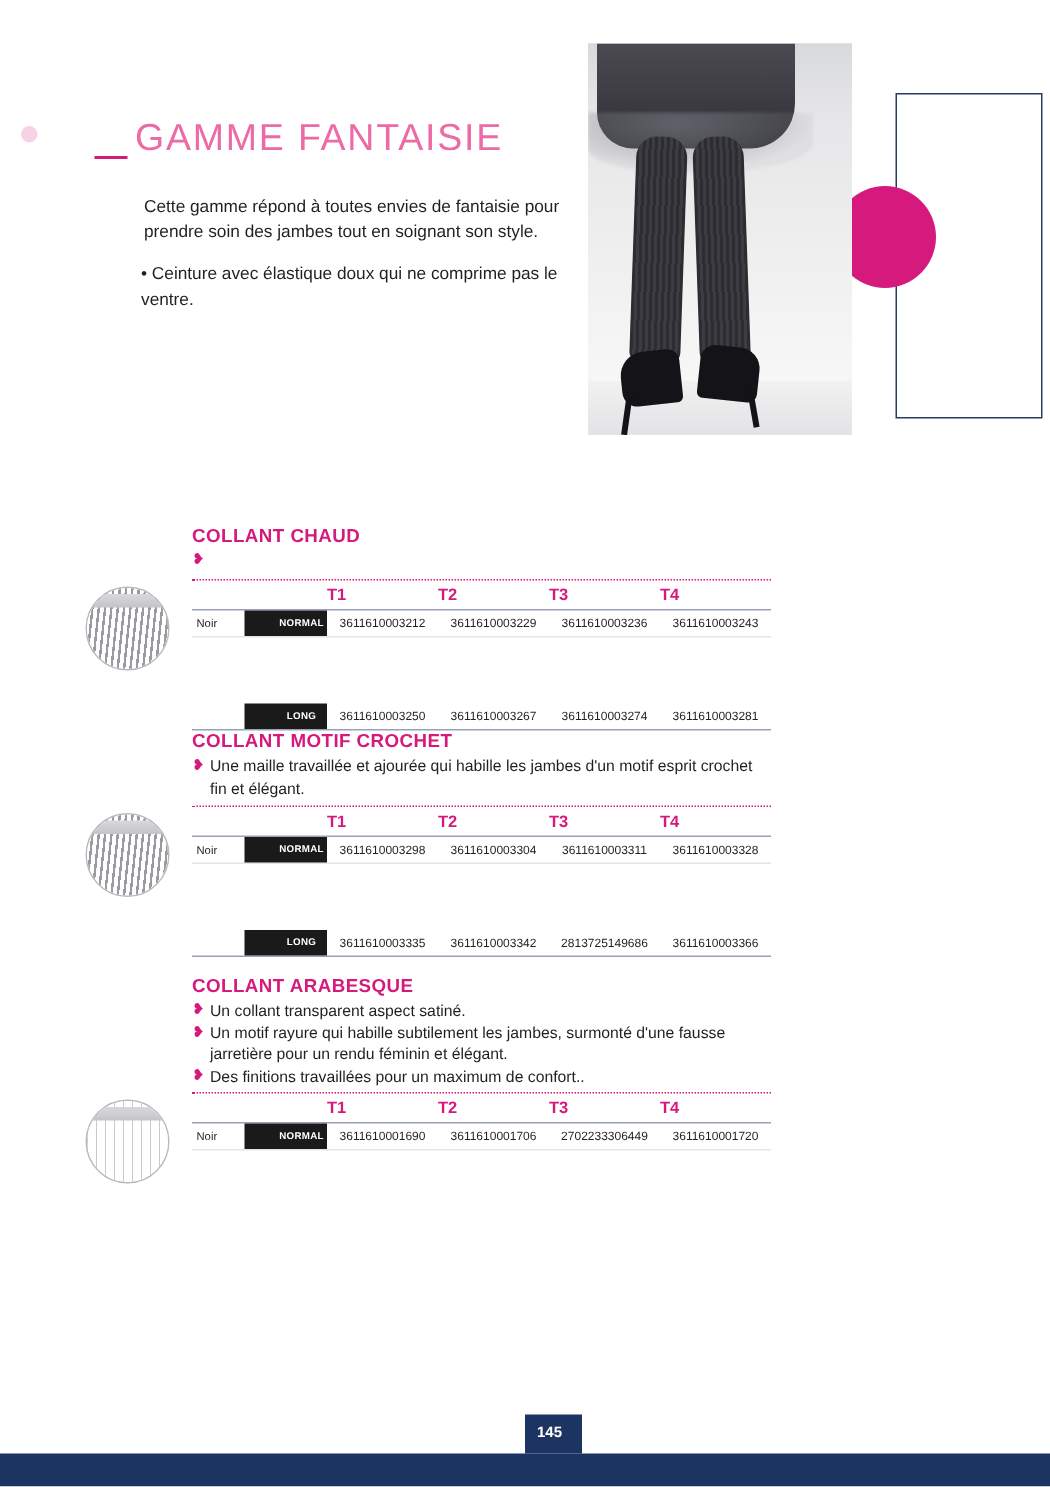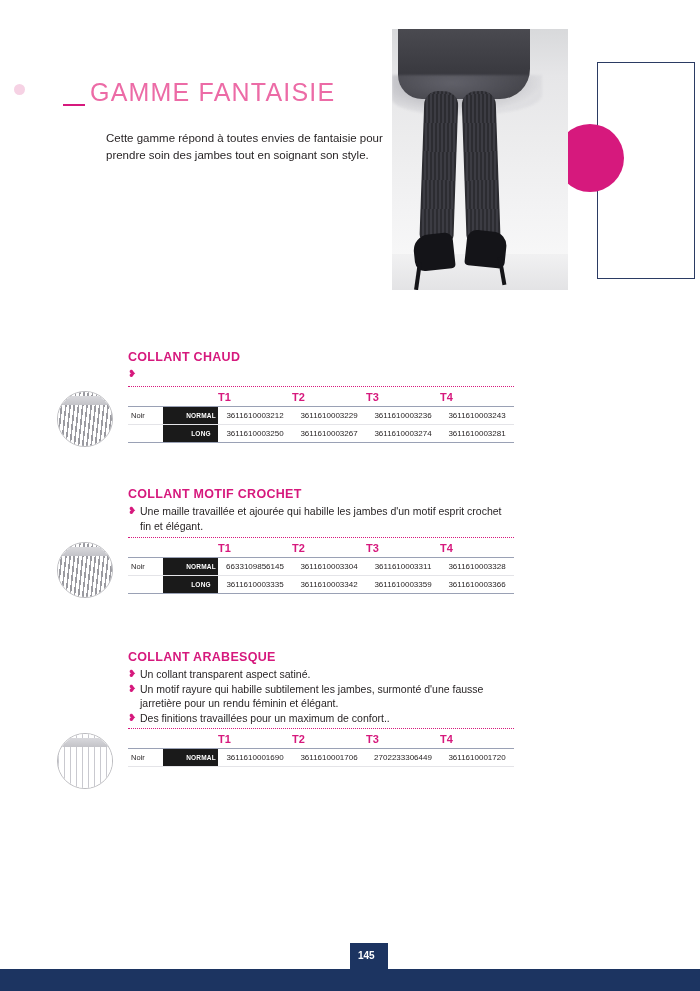--- a/index.html
+++ b/index.html
@@ -69,21 +69,21 @@
     font-size:25px;letter-spacing:1.2px;color:#ec6ba6;
     font-family:"Liberation Sans", sans-serif;font-weight:400;
   }
   .title-rule{
     position:absolute;left:63px;top:104px;width:22px;height:2px;background:#d6197d;
   }
   .intro{
     position:absolute;left:94px;top:130px;width:290px;
     font-size:11.5px;line-height:16.5px;color:#231f20;
   }
-  .intro p{margin:0 0 12px 12px;}
+  .intro p{margin:0 0 12px 2px;}
   .intro p.bullets{margin:0;}
 
   
   .section{position:absolute;left:0;width:700px;}
   .sec1{top:350px;}
   .sec2{top:487px;}
   .sec3{top:650px;}
 
   .sec-title{
     position:absolute;left:128px;top:0;
@@ -119,21 +119,21 @@
   
   .tbl{position:absolute;left:128px;width:386px;}
   .tbl .hdr{
     display:flex;border-bottom:1px solid #9aa1b5;height:20px;align-items:flex-end;
   }
   .tbl .hdr .sp{width:90px;}
   .tbl .hdr .th{
     flex:1;text-align:left;color:#d6197d;font-size:11px;padding-bottom:3px;font-weight:bold;
   }
   .tbl .row{display:flex;height:17px;align-items:center;border-bottom:1px solid #e4e4e8;}
-  .tbl .row.last{border-bottom:1px solid #9aa1b5;}
+  .tbl .row.last{border-bottom:1px solid #9aa1b5;margin-top:44px;}
   .tbl .colour{
     width:35px;font-size:7.5px;color:#231f20;padding-left:3px;box-sizing:border-box;
     align-self:stretch;display:flex;align-items:center;
   }
   .tbl .swatch{
     width:21px;align-self:stretch;background:#1a1a1a;
   }
   .tbl .lenwrap{
     width:34px;align-self:stretch;background:#1a1a1a;color:#fff;
     font-size:6.5px;font-weight:bold;display:flex;align-items:center;justify-content:center;
@@ -179,20 +179,21 @@
   <div class="shoeR"></div>
   <div class="heelL"></div>
   <div class="heelR"></div>
 </div>
 
 <div class="title">GAMME FANTAISIE</div>
 <div class="title-rule"></div>
 
 <div class="intro">
   <p>Cette gamme répond à toutes envies de fantaisie pour prendre soin des jambes tout en soignant son style.</p>
+  <p class="bullets">• Ceinture avec élastique doux qui ne comprime pas le ventre.</p>
 </div>
 
 <div class="section sec1">
   <div class="sec-title">COLLANT CHAUD</div>
   <div class="sec-bullets">
     <div class="bl"><span class="mark">❥</span></div>
   </div>
   <div class="dashline" style="top:36px;"></div>
 
   <div class="thumb" style="top:41px;">
@@ -246,32 +247,32 @@
       <div class="sp"></div>
       <div class="th">T1</div>
       <div class="th">T2</div>
       <div class="th">T3</div>
       <div class="th">T4</div>
     </div>
     <div class="row">
       <div class="colour">Noir</div>
       <div class="swatch"></div>
       <div class="lenwrap">NORMAL</div>
-      <div class="ref">6633109856145</div>
+      <div class="ref">3611610003298</div>
       <div class="ref">3611610003304</div>
       <div class="ref">3611610003311</div>
       <div class="ref">3611610003328</div>
     </div>
     <div class="row last">
       <div class="colour"></div>
       <div class="swatch"></div>
       <div class="lenwrap">LONG</div>
       <div class="ref">3611610003335</div>
       <div class="ref">3611610003342</div>
-      <div class="ref">3611610003359</div>
+      <div class="ref">2813725149686</div>
       <div class="ref">3611610003366</div>
     </div>
   </div>
 </div>
 
 <div class="section sec3">
   <div class="sec-title">COLLANT ARABESQUE</div>
   <div class="sec-bullets" style="width:390px;">
     <div class="bl"><span class="mark">❥</span><span>Un collant transparent aspect satiné.</span></div>
     <div class="bl"><span class="mark">❥</span><span>Un motif rayure qui habille subtilement les jambes, surmonté d'une fausse jarretière pour un rendu féminin et élégant.</span></div>

